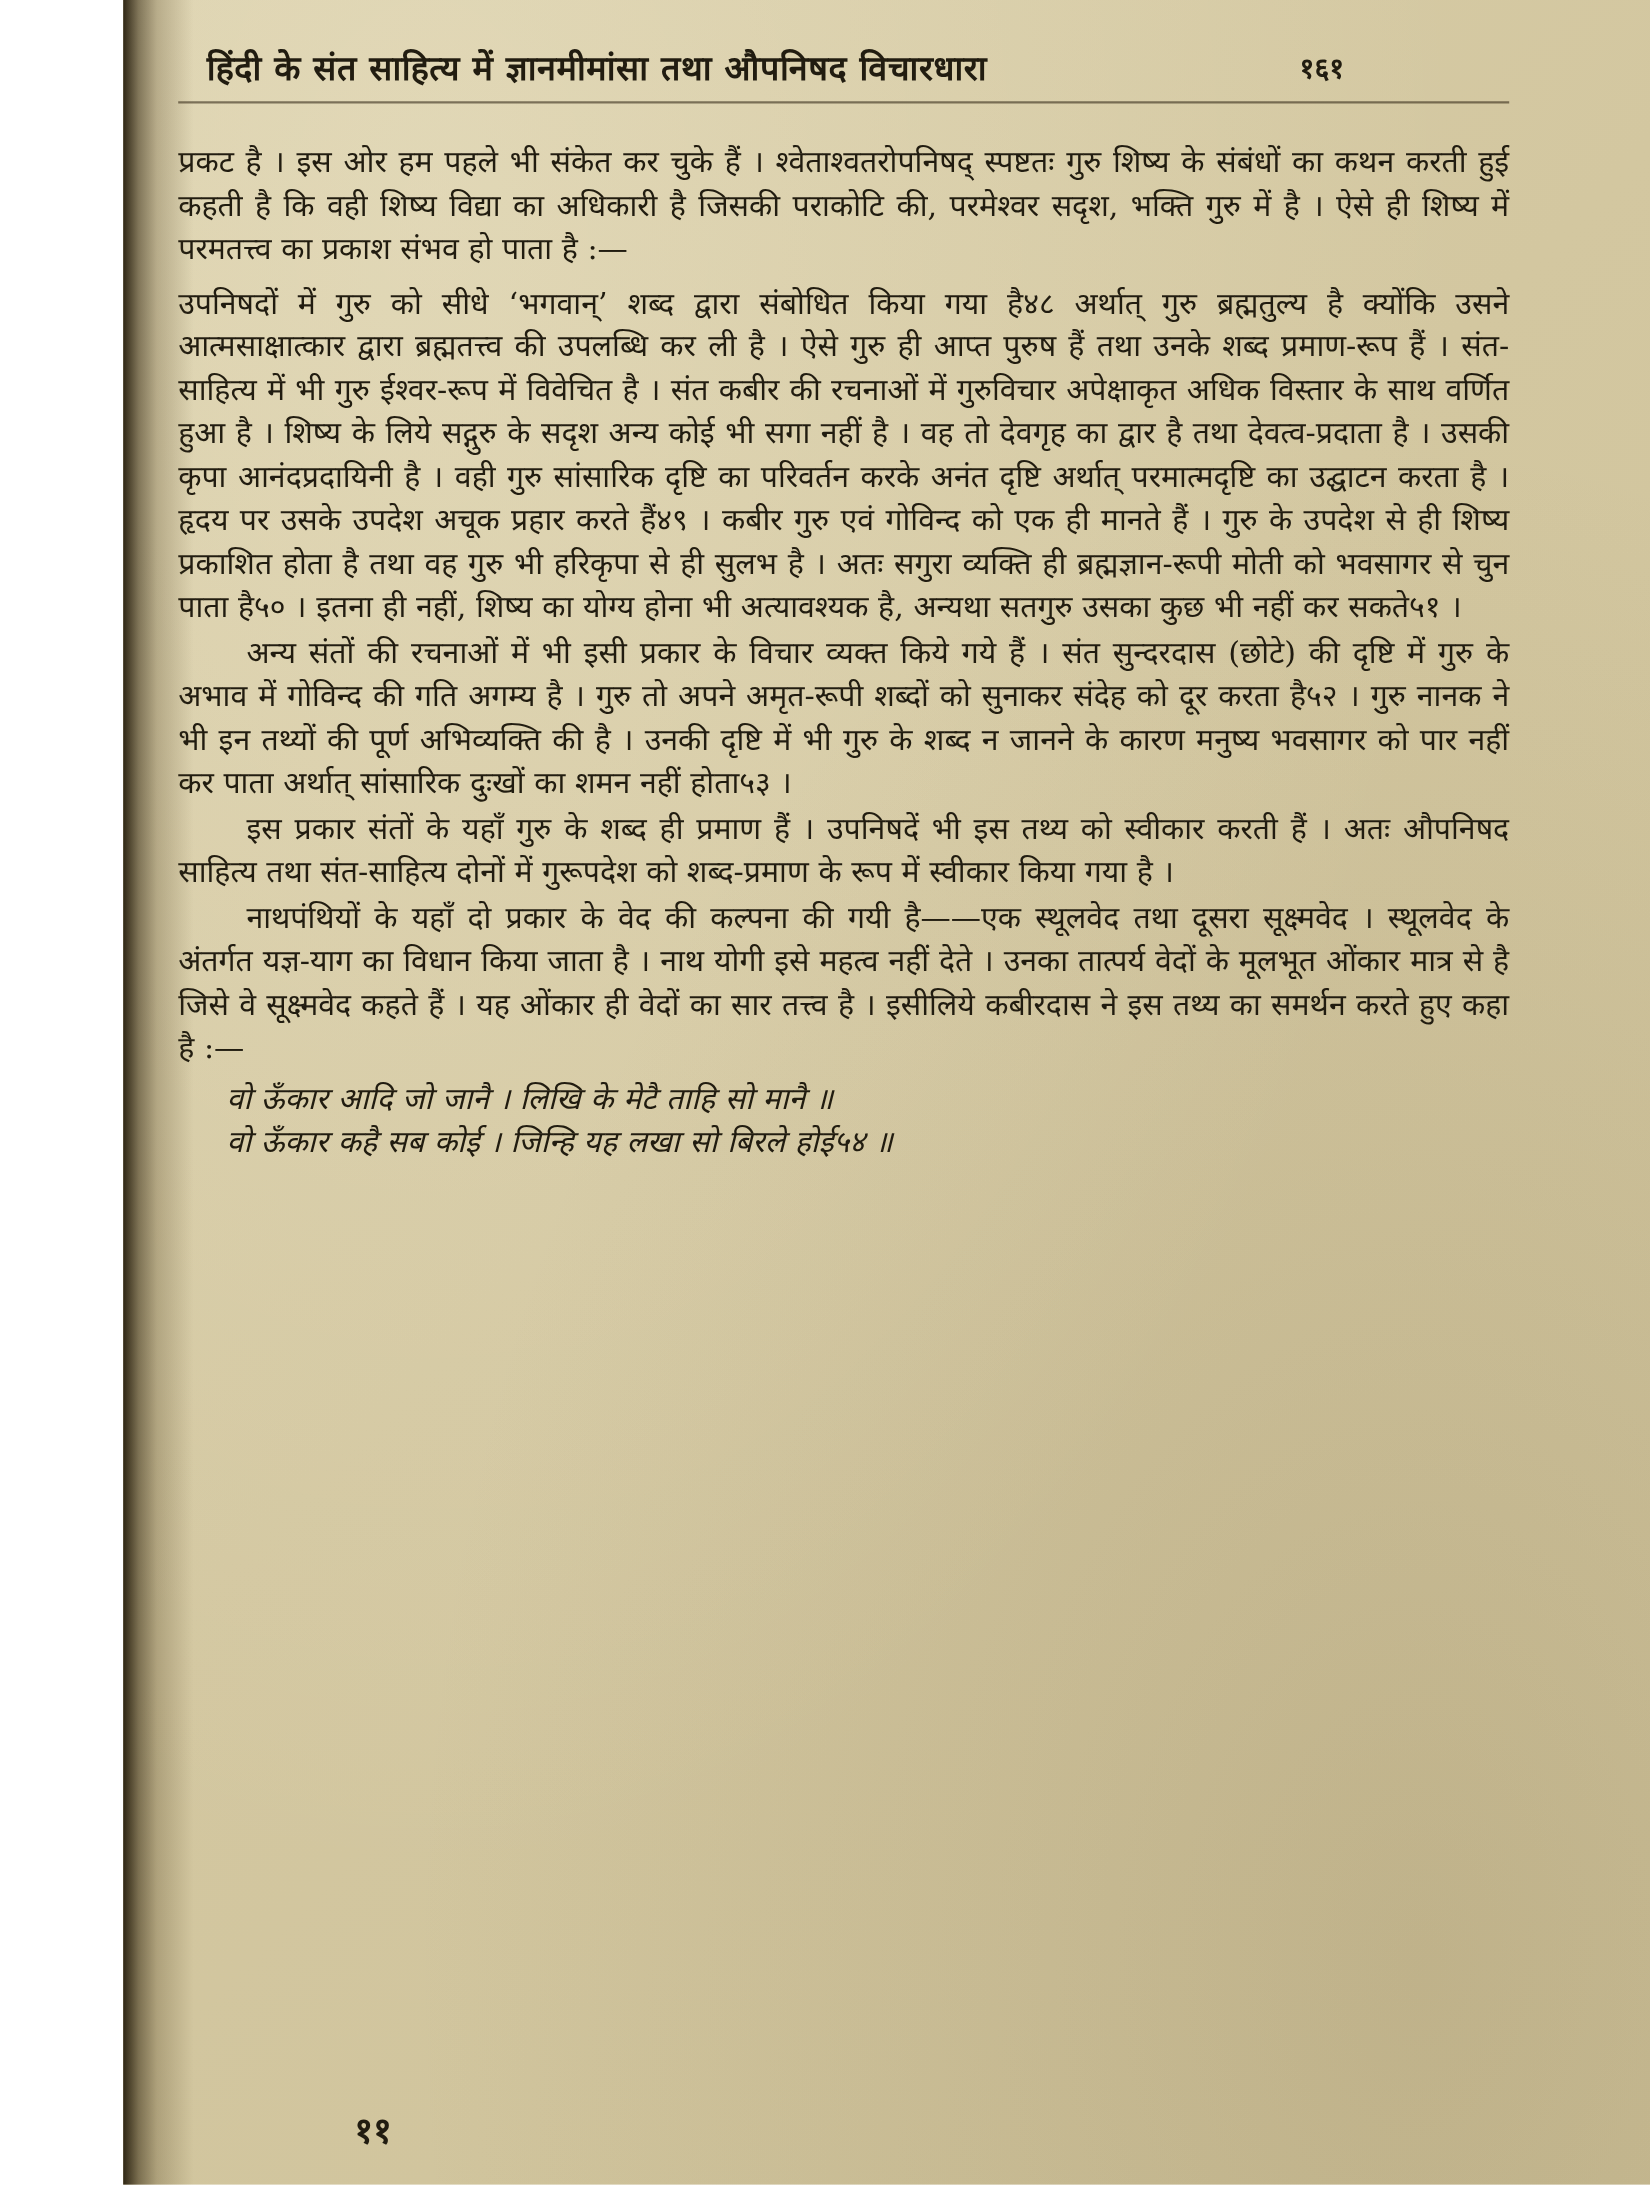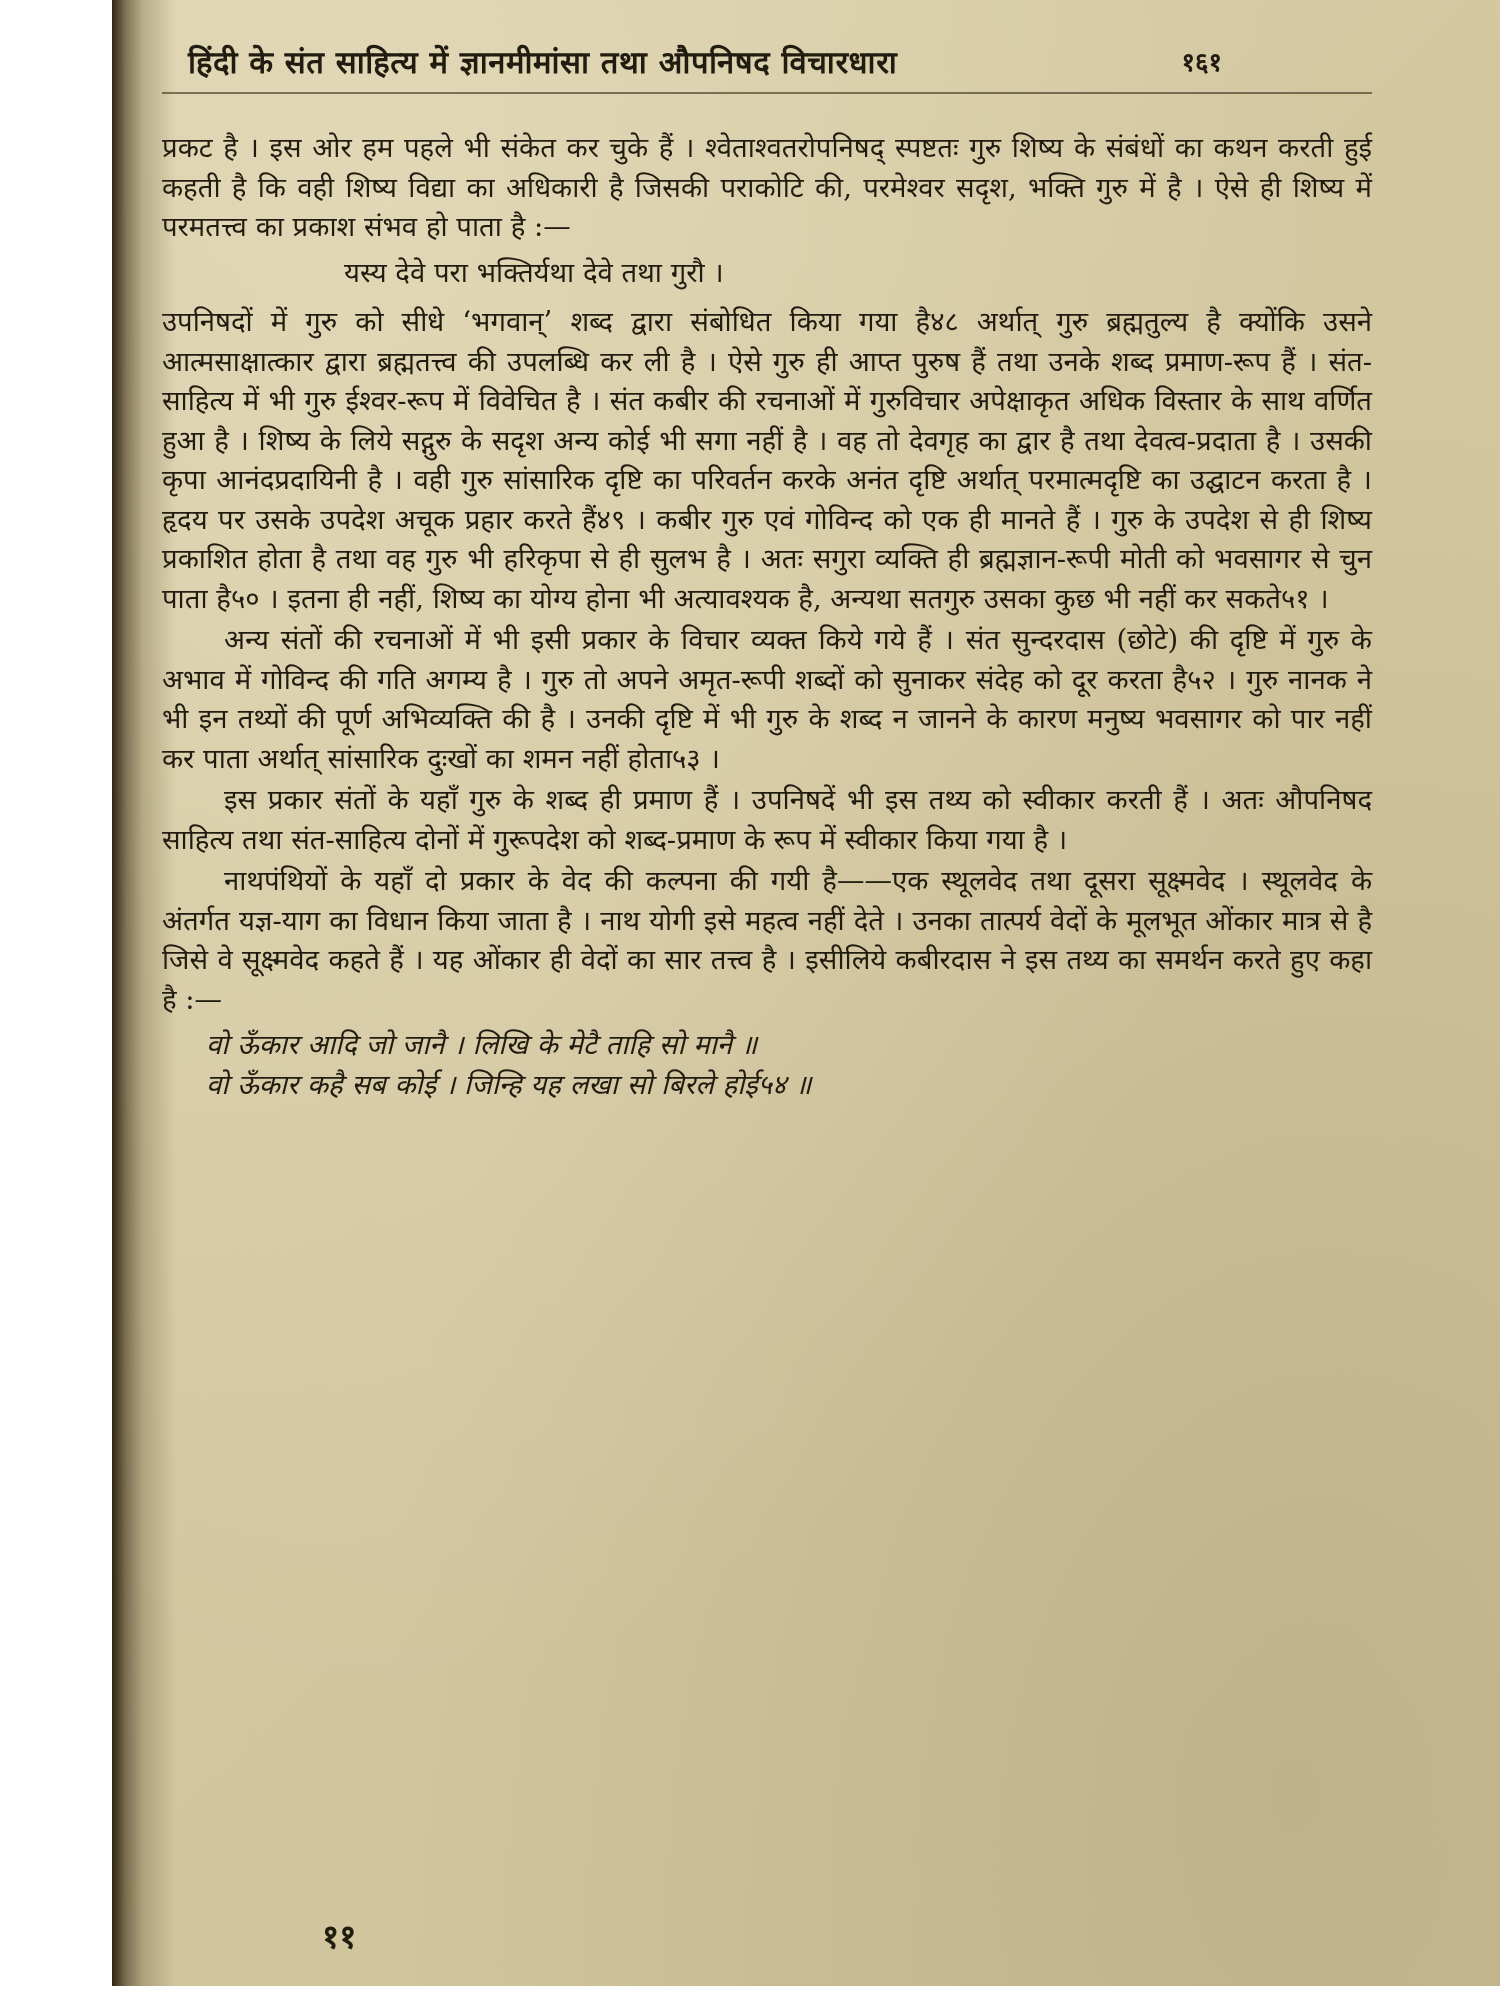--- a/index.html
+++ b/index.html
@@ -103,21 +103,20 @@
 
     <div class="page-header">
       <span class="title">हिंदी के संत साहित्य में ज्ञानमीमांसा तथा औपनिषद विचारधारा</span>
       <span class="folio">१६१</span>
     </div>
 
     <div class="body-text">
       <p class="para">प्रकट है ।  इस ओर हम पहले भी संकेत कर चुके हैं ।  श्वेताश्वतरोपनिषद् स्पष्टतः गुरु शिष्य के संबंधों का कथन करती हुई कहती है कि वही शिष्य विद्या का अधिकारी है  जिसकी पराकोटि की, परमेश्वर सदृश, भक्ति गुरु में है ।  ऐसे ही शिष्य में परमतत्त्व का प्रकाश संभव हो पाता है :—</p>
 
       <div class="verse verse-sanskrit">
-        <div class="verse-line">यस्य देवे परा भक्तिर्यथा देवे तथा गुरौ ।</div>
       </div>
 
       <p class="para">उपनिषदों में गुरु को सीधे ‘भगवान्’ शब्द द्वारा संबोधित किया गया है४८  अर्थात् गुरु ब्रह्मतुल्य है क्योंकि उसने आत्मसाक्षात्कार द्वारा ब्रह्मतत्त्व की उपलब्धि कर ली है ।  ऐसे गुरु ही आप्त पुरुष हैं तथा उनके शब्द प्रमाण-रूप हैं ।  संत-साहित्य में भी गुरु ईश्वर-रूप में विवेचित है ।  संत कबीर की रचनाओं में गुरुविचार अपेक्षाकृत अधिक विस्तार के साथ वर्णित हुआ है ।  शिष्य के लिये सद्गुरु के सदृश अन्य कोई भी सगा नहीं है ।  वह तो देवगृह का द्वार है  तथा देवत्व-प्रदाता है ।  उसकी कृपा आनंदप्रदायिनी है ।  वही गुरु सांसारिक दृष्टि का परिवर्तन करके अनंत दृष्टि अर्थात् परमात्मदृष्टि का उद्घाटन करता है ।  हृदय पर उसके उपदेश अचूक प्रहार करते हैं४९ ।  कबीर गुरु एवं गोविन्द को एक ही मानते हैं ।  गुरु के उपदेश से ही शिष्य प्रकाशित होता है तथा वह गुरु भी हरिकृपा से ही सुलभ है ।  अतः सगुरा व्यक्ति ही ब्रह्मज्ञान-रूपी मोती को भवसागर से चुन पाता है५० ।  इतना ही नहीं, शिष्य का योग्य होना भी अत्यावश्यक है, अन्यथा सतगुरु उसका कुछ भी नहीं कर सकते५१ ।</p>
 
       <p class="para indent">अन्य संतों की रचनाओं में भी इसी प्रकार के विचार व्यक्त किये गये हैं ।  संत सुन्दरदास (छोटे) की दृष्टि में गुरु के अभाव में गोविन्द की गति अगम्य है ।  गुरु तो अपने अमृत-रूपी शब्दों को सुनाकर संदेह को  दूर करता है५२ ।  गुरु नानक ने भी इन तथ्यों की पूर्ण अभिव्यक्ति की है ।  उनकी दृष्टि में भी गुरु के शब्द न जानने के कारण मनुष्य भवसागर को पार नहीं कर पाता अर्थात् सांसारिक दुःखों का शमन नहीं होता५३ ।</p>
 
       <p class="para indent">इस प्रकार संतों  के यहाँ गुरु के  शब्द ही प्रमाण हैं ।  उपनिषदें  भी इस तथ्य को स्वीकार  करती हैं ।  अतः  औपनिषद  साहित्य  तथा  संत-साहित्य  दोनों में गुरूपदेश को शब्द-प्रमाण के रूप में स्वीकार किया गया है ।</p>
 
       <p class="para indent">नाथपंथियों के यहाँ दो प्रकार के  वेद की कल्पना की गयी है——एक स्थूलवेद तथा दूसरा सूक्ष्मवेद ।  स्थूलवेद के अंतर्गत यज्ञ-याग का विधान किया जाता है ।  नाथ योगी इसे महत्व नहीं देते ।  उनका तात्पर्य वेदों के मूलभूत ओंकार मात्र से है जिसे वे सूक्ष्मवेद कहते हैं ।  यह ओंकार ही वेदों का सार तत्त्व है  ।  इसीलिये कबीरदास ने इस तथ्य का समर्थन करते हुए कहा है :—</p>
 

